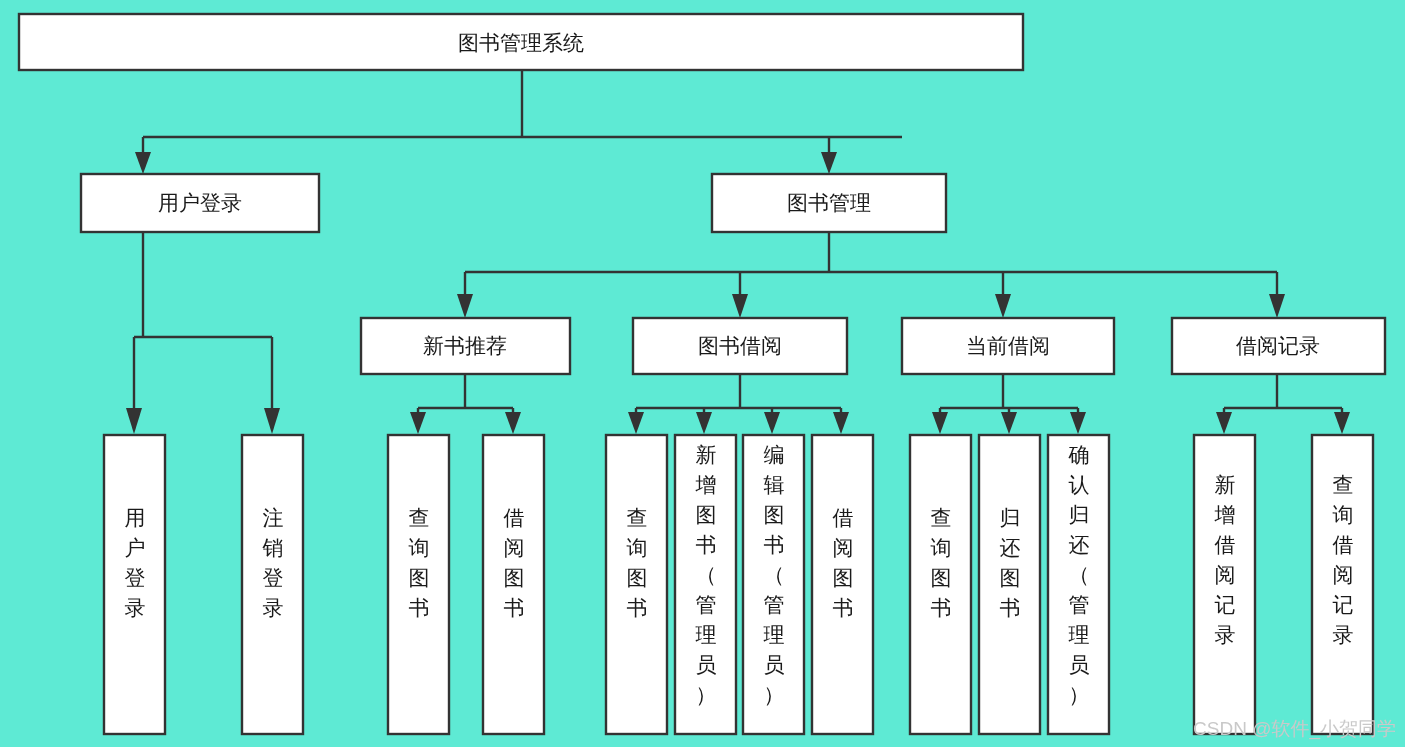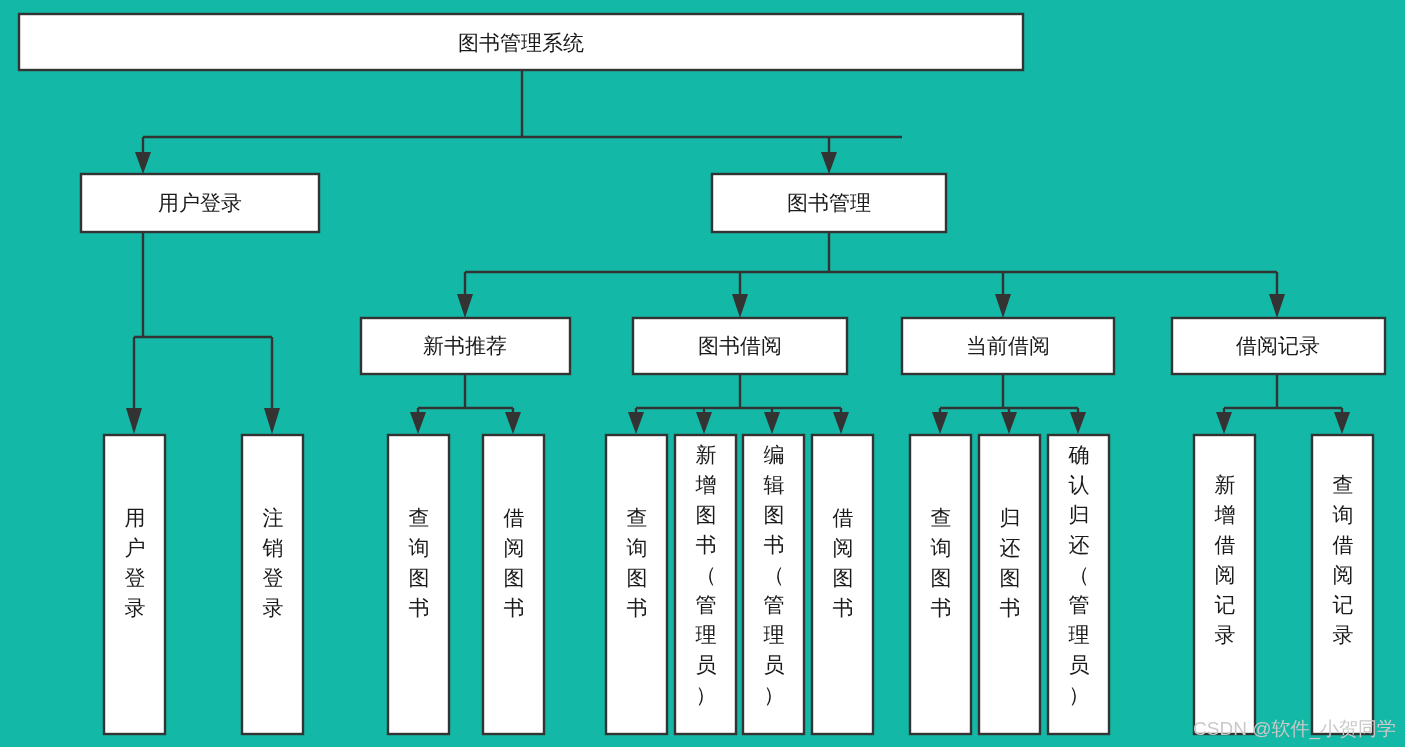--- a/index.html
+++ b/index.html
@@ -8,21 +8,21 @@
     padding: 0;
     background: #ffffff;
   }
   body {
     font-family: "Liberation Sans", "DejaVu Sans", sans-serif;
   }
   #diagram-root {
     position: relative;
     width: 1405px;
     height: 747px;
-    background: #14b8a6;
+    background: #5eead4;
     overflow: hidden;
   }
   svg.canvas {
     position: absolute;
     left: 0;
     top: 0;
     width: 1405px;
     height: 747px;
     display: block;
   }

